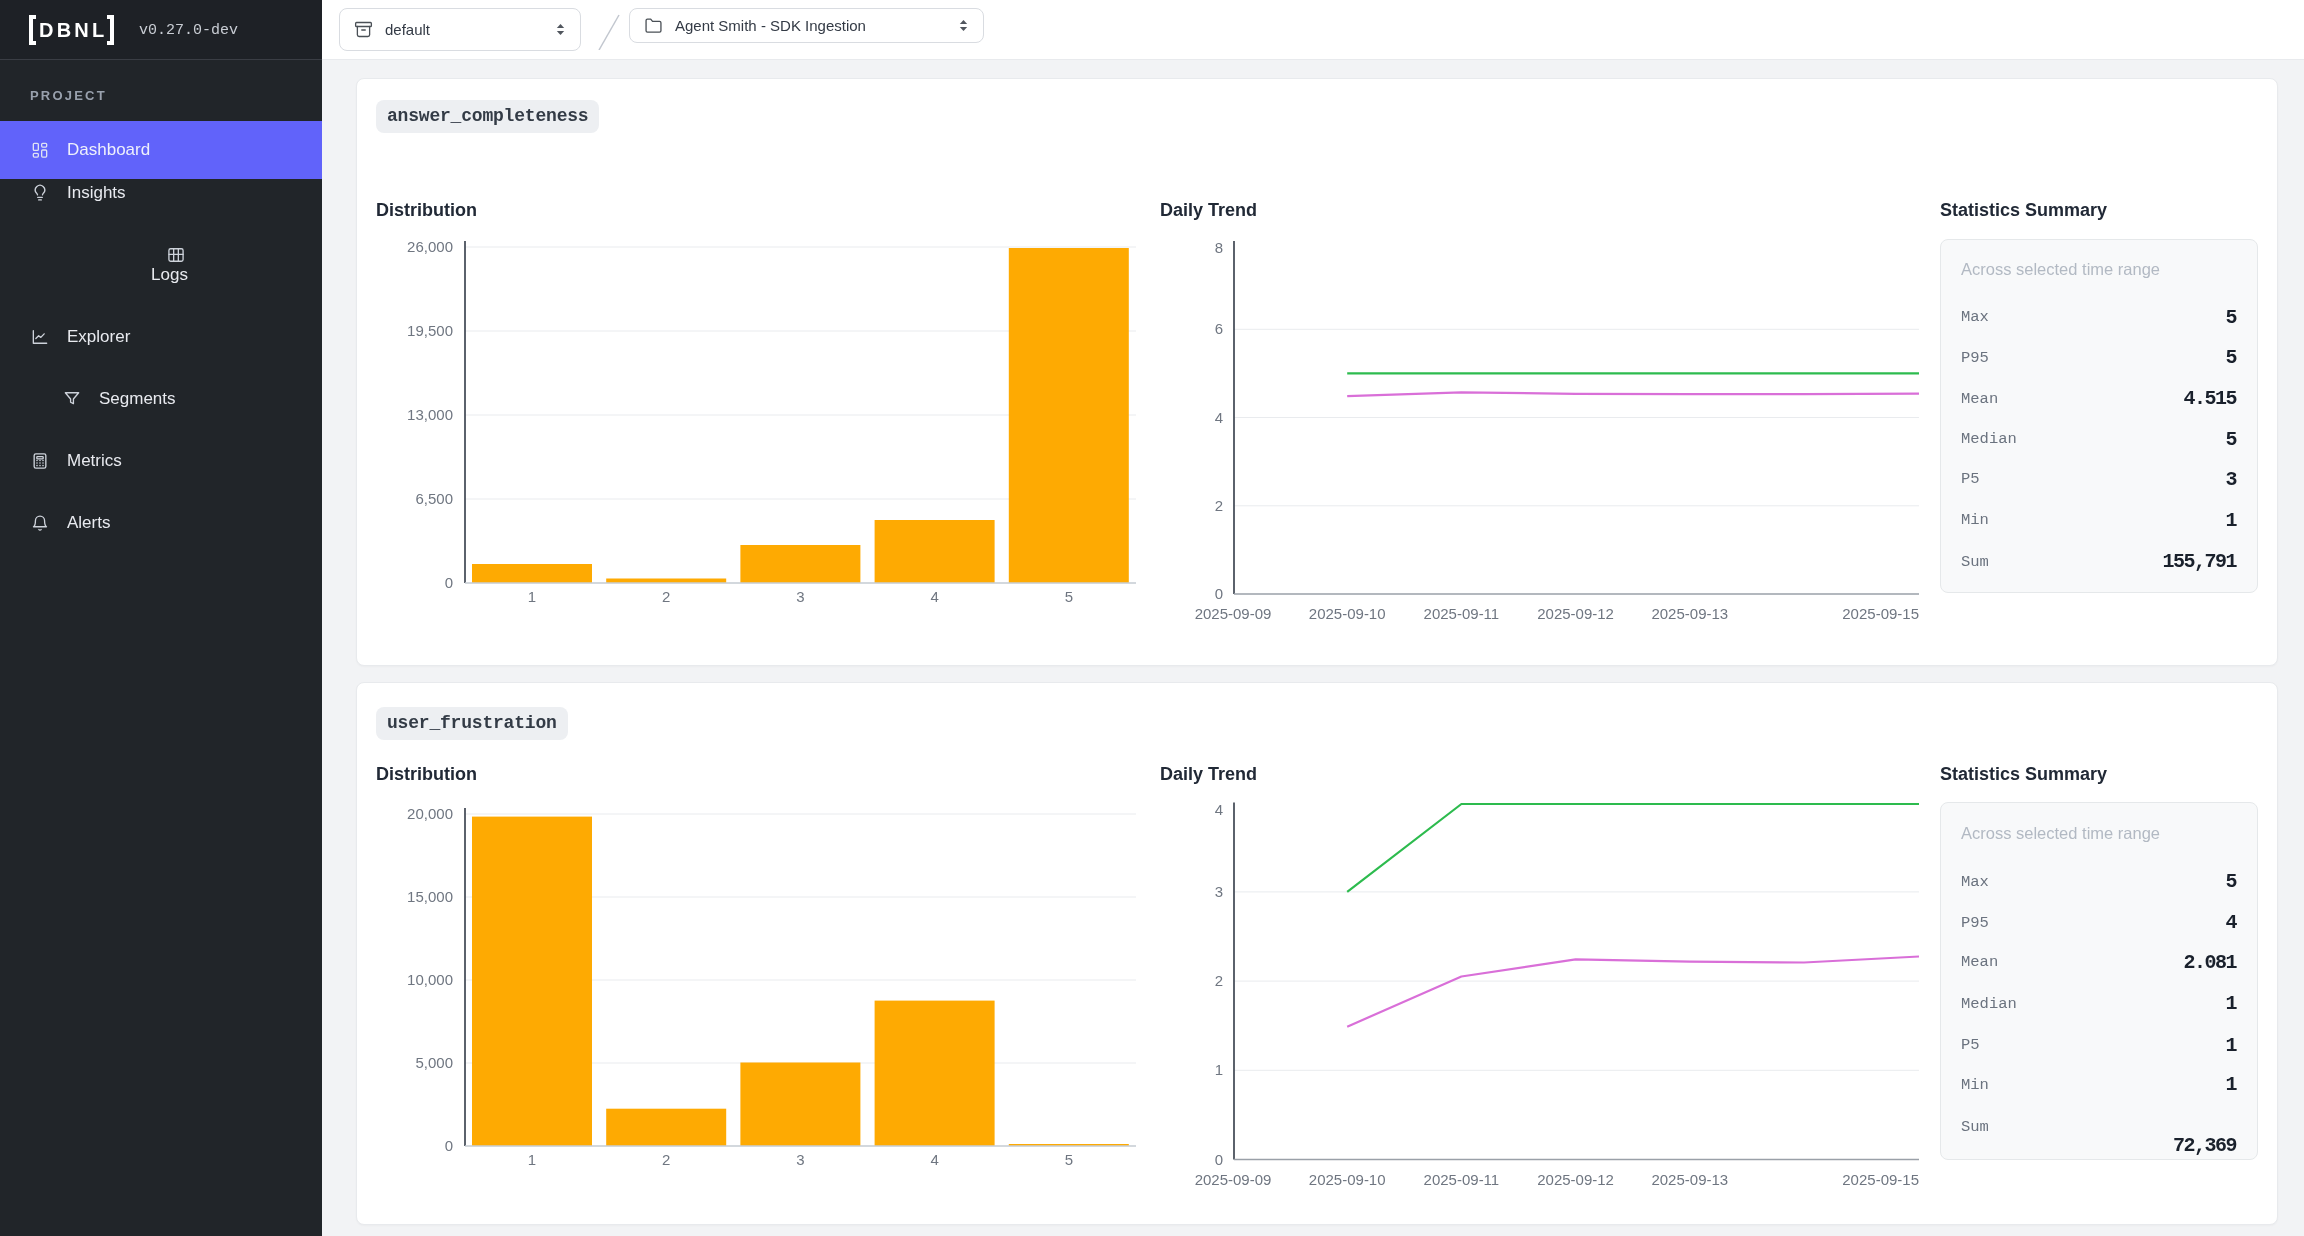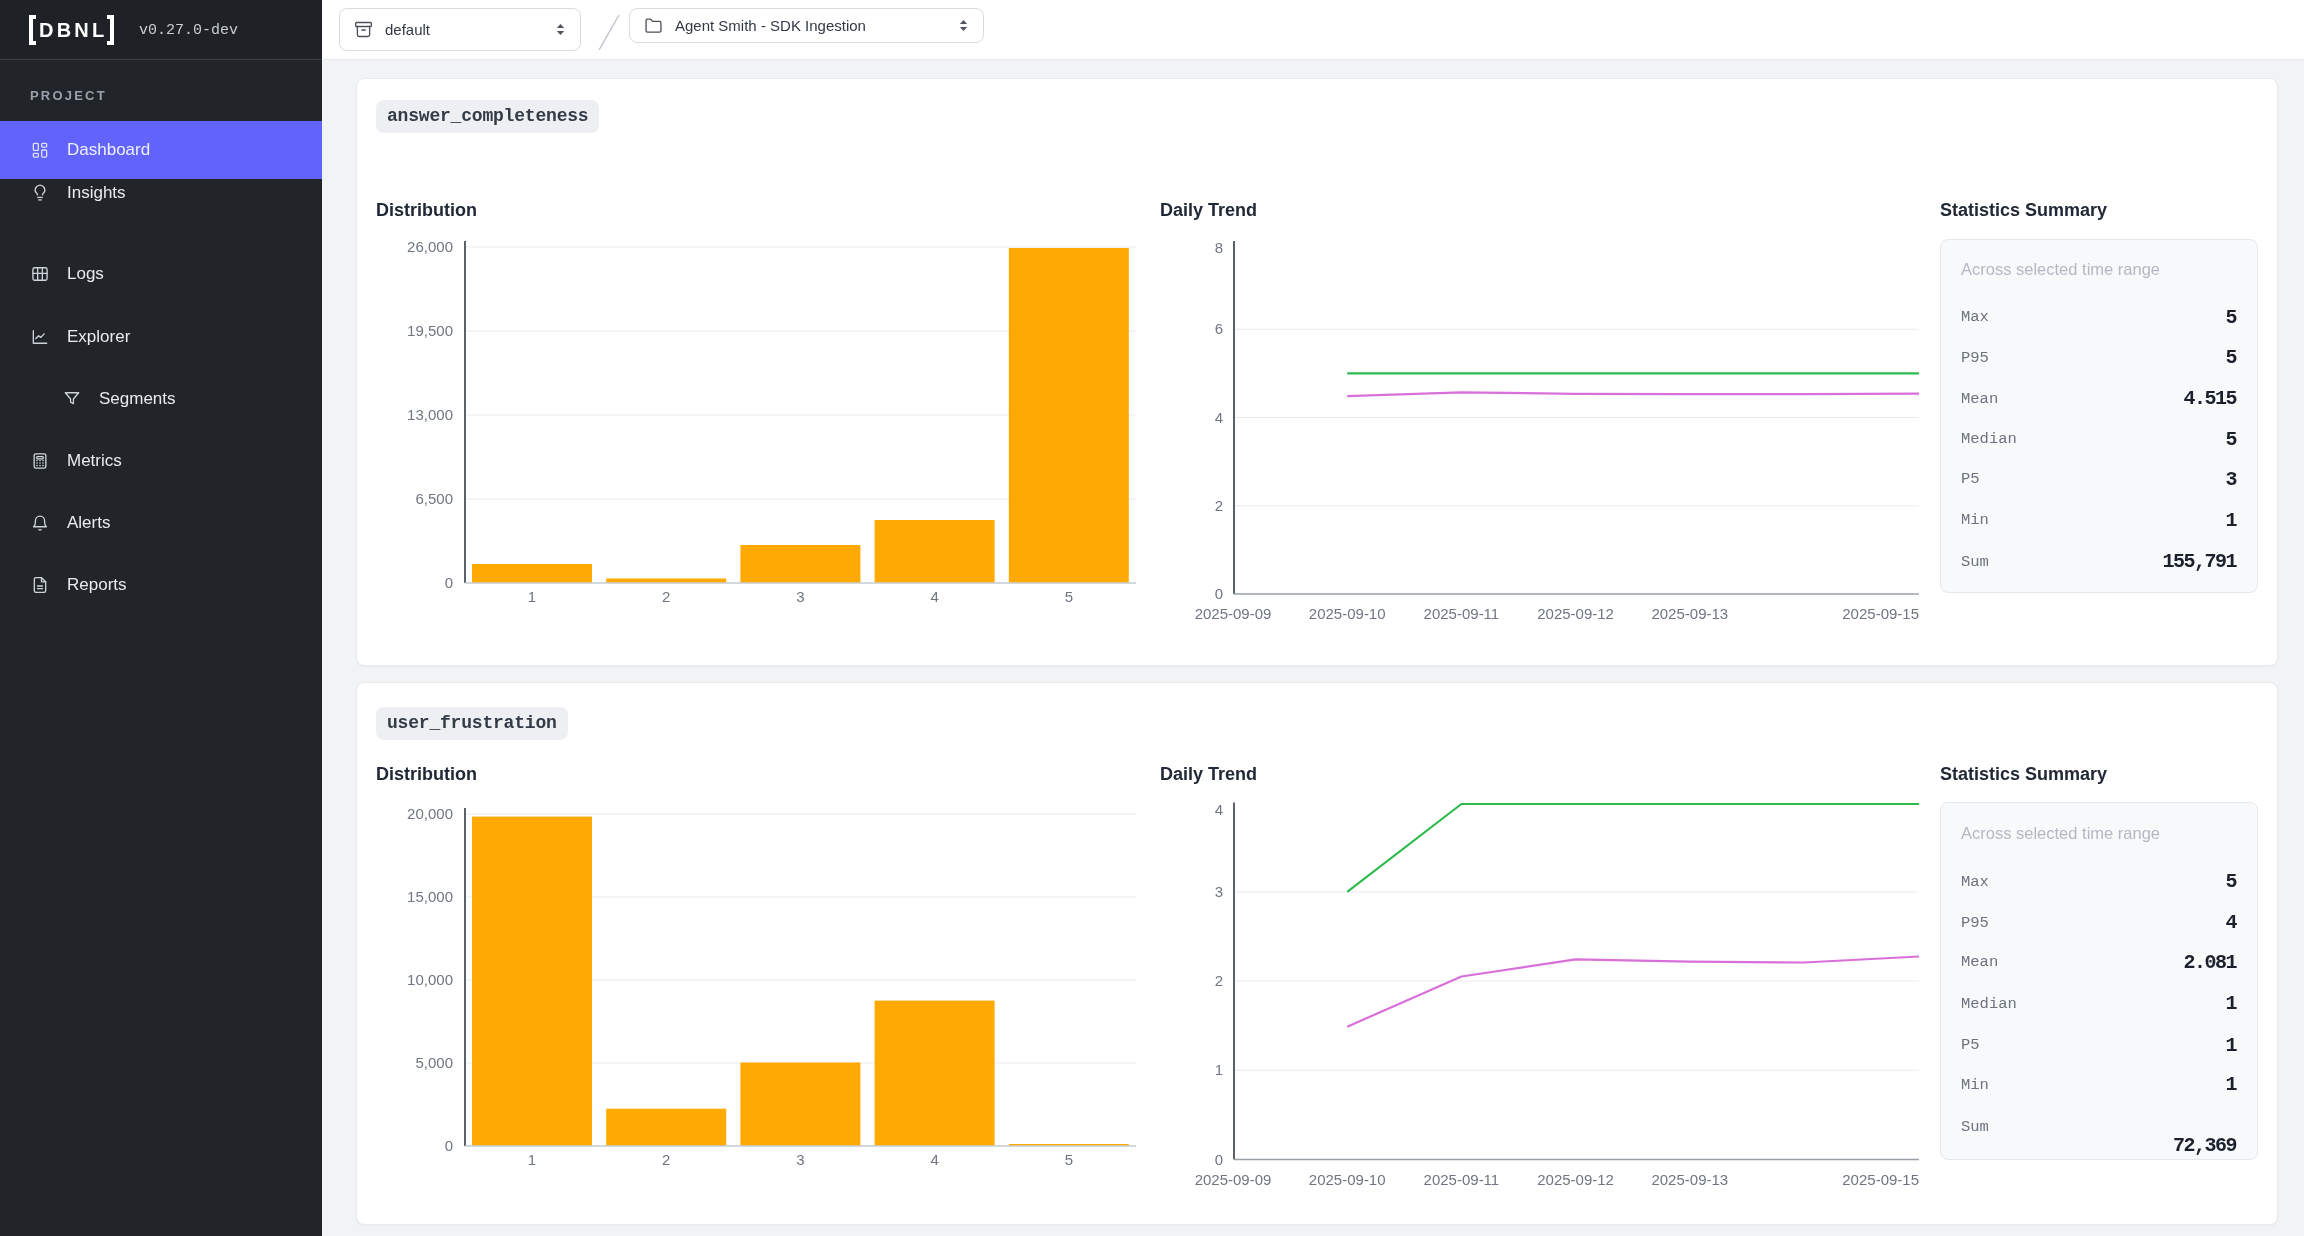--- a/index.html
+++ b/index.html
@@ -63,21 +63,21 @@
     <div style="position:absolute;left:0;top:183px;width:366px;height:58px;display:flex;align-items:flex-start;">
       <span style="margin-left:30px;display:flex;">
         <svg width="20" height="20" viewBox="0 0 24 24" fill="none" stroke="#ced3db" stroke-width="1.6" stroke-linecap="round" stroke-linejoin="round">
           <path d="M15 14.3c.2-.9.7-1.7 1.5-2.5a5.6 5.6 0 1 0-9 0c.8.8 1.3 1.6 1.5 2.5"></path>
           <path d="M9.3 17.3h5.4"></path>
           <path d="M10.4 20.3h3.2"></path>
         </svg>
       </span>
       <span style="margin-left:17px;font-size:17px;color:#e8eaef;">Insights</span>
     </div>
-    <div style="position:absolute;left:0;top:245px;width:322px;height:58px;display:flex;align-items:center;">
+    <div style="position:absolute;left:0;top:245px;width:322px;height:58px;display:flex;align-items:center;flex-direction:column;">
       <span style="margin-left:30px;display:flex;">
         <svg width="20" height="20" viewBox="0 0 24 24" fill="none" stroke="#ced3db" stroke-width="1.6" stroke-linecap="round" stroke-linejoin="round">
           <rect x="3.5" y="4.5" width="17" height="15" rx="2"></rect>
           <path d="M3.5 11.2h17"></path>
           <path d="M9.2 4.5v15"></path>
           <path d="M14.8 4.5v15"></path>
         </svg>
       </span>
       <span style="margin-left:17px;font-size:17px;color:#e8eaef;">Logs</span>
     </div>
@@ -109,30 +109,20 @@
       <span style="margin-left:17px;font-size:17px;color:#e8eaef;">Metrics</span>
     </div>
     <div style="position:absolute;left:0;top:494px;width:322px;height:58px;display:flex;align-items:center;text-align:center;">
       <span style="margin-left:30px;display:flex;">
         <svg width="20" height="20" viewBox="0 0 24 24" fill="none" stroke="#ced3db" stroke-width="1.6" stroke-linecap="round" stroke-linejoin="round">
           <path d="M6.5 9.2a5.5 5.5 0 0 1 11 0c0 5.8 2.3 7.3 2.3 7.3H4.2s2.3-1.5 2.3-7.3"></path>
           <path d="M10.6 19.8a1.6 1.6 0 0 0 2.8 0"></path>
         </svg>
       </span>
       <span style="margin-left:17px;font-size:17px;color:#e8eaef;">Alerts</span>
-    </div>
-    <div style="position:absolute;left:0;top:556px;width:322px;height:58px;display:flex;align-items:center;">
-      <span style="margin-left:30px;display:flex;">
-        <svg width="20" height="20" viewBox="0 0 24 24" fill="none" stroke="#ced3db" stroke-width="1.6" stroke-linecap="round" stroke-linejoin="round">
-          <path d="M13.8 3.2H7a1.8 1.8 0 0 0-1.8 1.8v14A1.8 1.8 0 0 0 7 20.8h10a1.8 1.8 0 0 0 1.8-1.8V8.2Z"></path>
-          <path d="M13.8 3.2v5h5"></path>
-          <path d="M9 13.2h6M9 16.4h6"></path>
-        </svg>
-      </span>
-      <span style="margin-left:17px;font-size:17px;color:#e8eaef;">Reports</span>
     </div>
 </div>
 
 <div style="position:absolute;left:356px;top:78px;width:1922px;height:588px;background:#fff;border:1px solid #e8eaed;border-radius:8px;box-shadow:0 1px 2px rgba(0,0,0,.03);">
   <svg style="position:absolute;left:0;top:0;" width="1920" height="586" font-family="'Liberation Sans',sans-serif">
       <line x1="108" y1="168.0" x2="779" y2="168.0" stroke="#e9ebee" stroke-width="1"></line>
       <text x="96" y="173.0" text-anchor="end" font-size="15" fill="#6f7681">26,000</text>
       <line x1="108" y1="252.0" x2="779" y2="252.0" stroke="#e9ebee" stroke-width="1"></line>
       <text x="96" y="257.0" text-anchor="end" font-size="15" fill="#6f7681">19,500</text>
       <line x1="108" y1="336.0" x2="779" y2="336.0" stroke="#e9ebee" stroke-width="1"></line>

